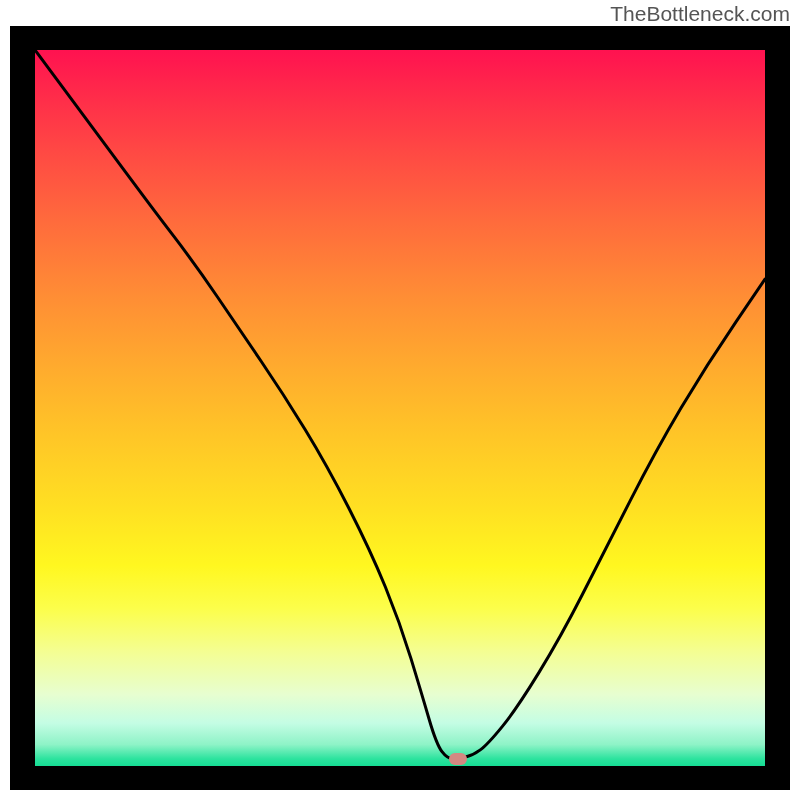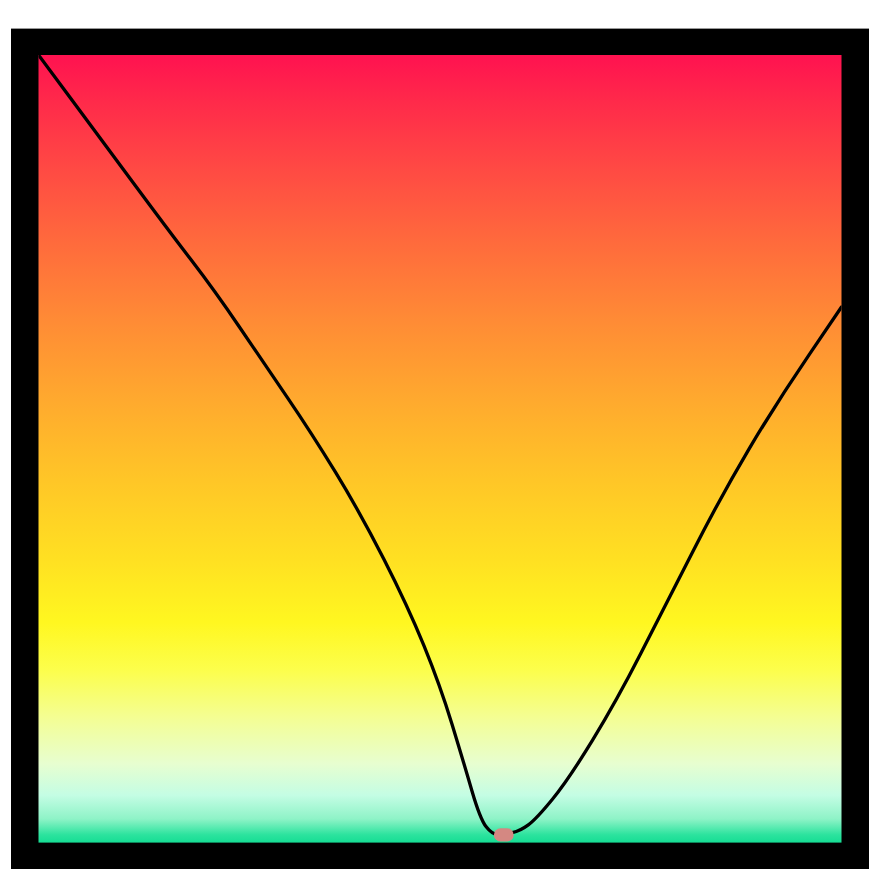--- a/index.html
+++ b/index.html
@@ -72,20 +72,21 @@
     height: 12px;
     background: #d48882;
     border-radius: 6px;
     transform: translate(-50%, -50%);
   }
 </style>
 </head>
 <body>
 
 <div class="container">
+  <div class="watermark">TheBottleneck.com</div>
 
   <div class="chart-frame">
     <div class="plot-area">
       <div class="gradient-bg"></div>
       <svg class="curve" viewBox="0 0 730 716" preserveAspectRatio="none">
         <path id="curve-path" fill="none" stroke="#000000" stroke-width="3" stroke-linejoin="round" stroke-linecap="round" d="M 0.0 0.0 Q 0.0 0.0 29.2 39.4 Q 58.4 78.8 87.6 118.1 Q 116.8 157.5 138.7 186.2 Q 160.6 214.8 182.5 247.0 Q 204.4 279.2 226.3 311.5 Q 248.2 343.7 270.1 379.5 Q 292.0 415.3 313.9 458.2 Q 335.8 501.2 350.4 537.0 Q 365.0 572.8 376.0 608.6 Q 386.9 644.4 394.2 669.5 Q 401.5 694.5 407.0 701.7 Q 412.4 708.8 417.9 708.8 Q 423.4 708.8 430.7 707.0 Q 438.0 705.3 445.3 699.9 Q 452.6 694.5 467.2 676.6 Q 481.8 658.7 503.7 622.9 Q 525.6 587.1 547.5 544.2 Q 569.4 501.2 595.0 451.1 Q 620.5 401.0 646.0 358.0 Q 671.6 315.0 700.8 272.1 T 730.0 229.1"></path>
       </svg>
       <div class="marker" id="marker" style="left: 423.4px; top: 708.84px;"></div>
     </div>
   </div>

